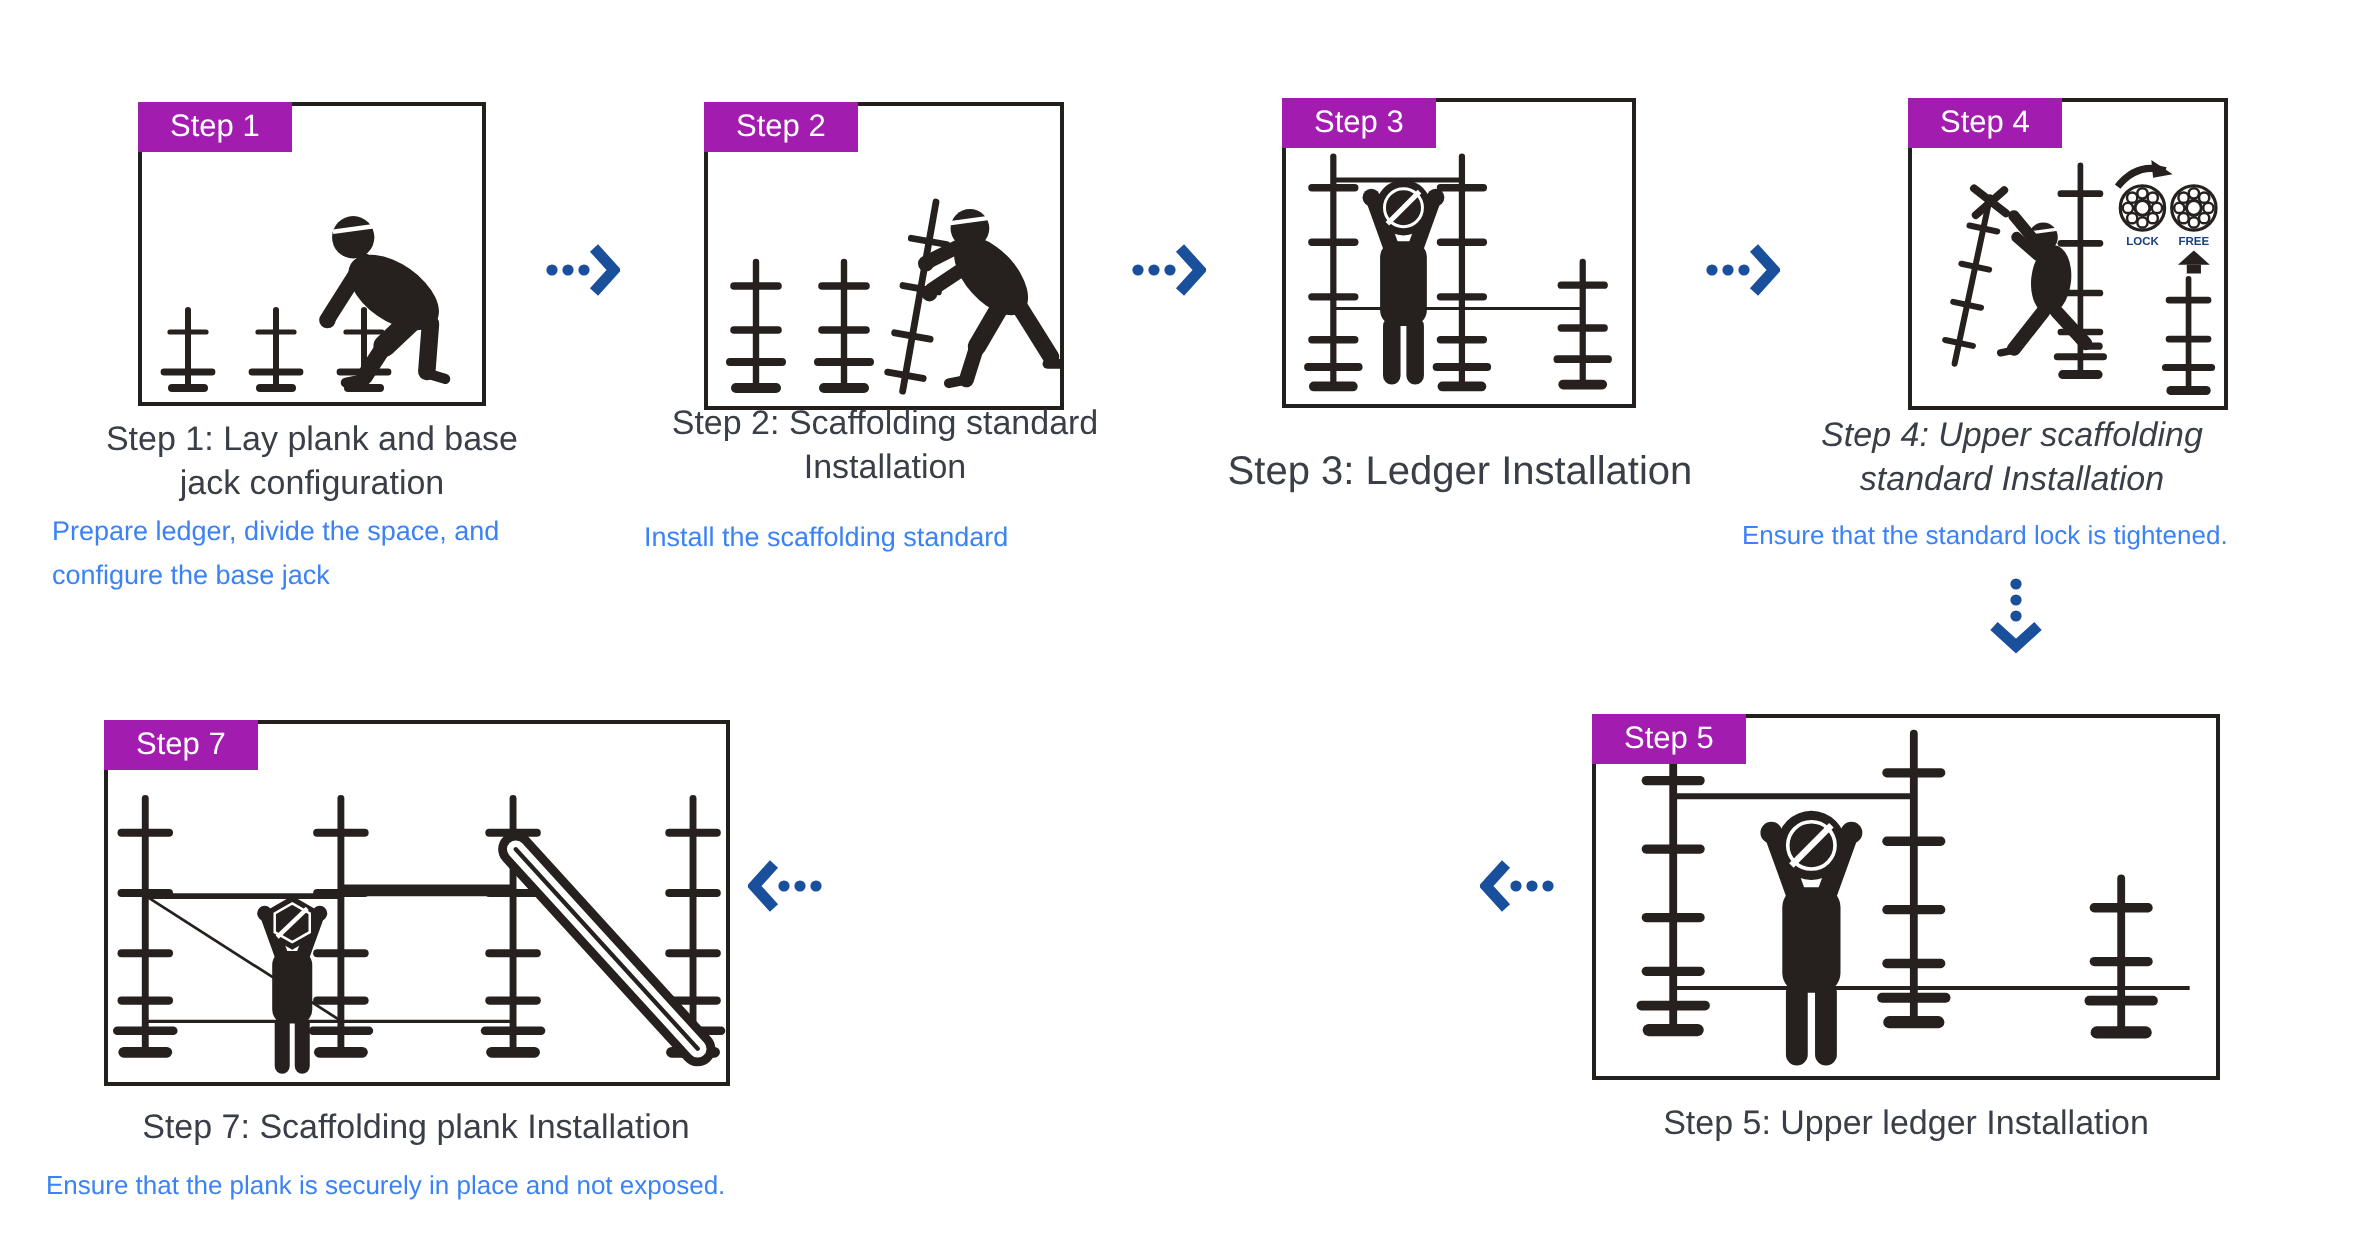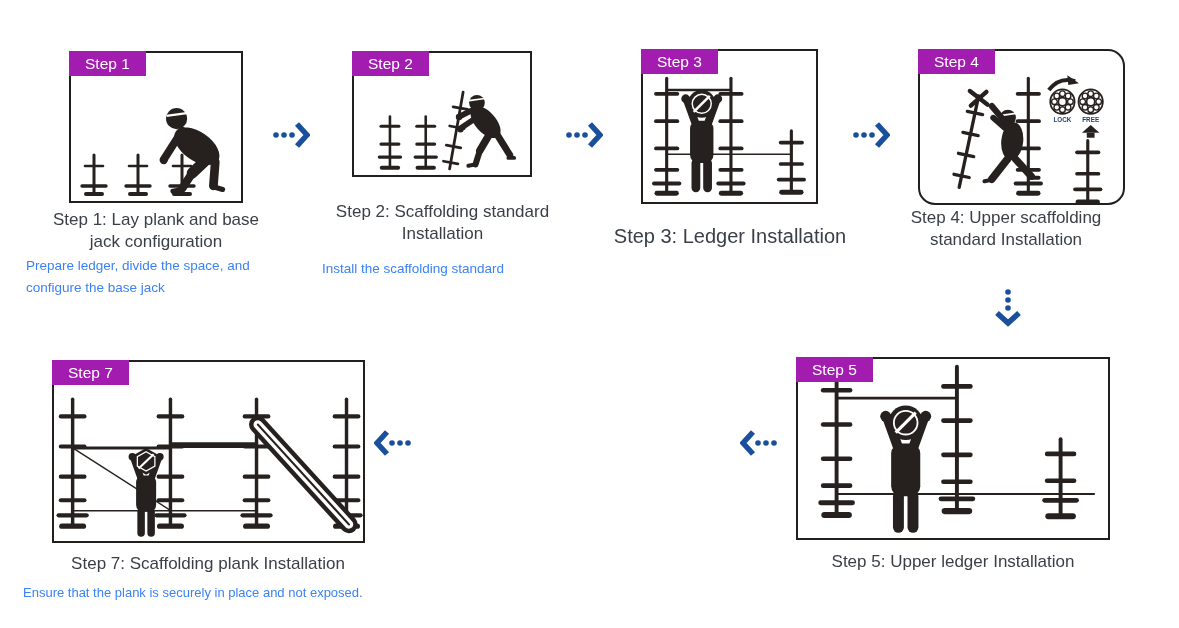--- a/index.html
+++ b/index.html
@@ -17,34 +17,34 @@
 
   .caption { position:absolute; text-align:center; color:#3a3f47; font-size:17px; line-height:1.3; }
   .caption.big { font-size:20px; }
   .sub { position:absolute; color:#3b82f6; font-size:13.5px; line-height:1.65; }
   .sub.small { font-size:13px; }
 
   .arrow { position:absolute; }
 
   
   .s1-box { left:69px;  top:51px;  width:174px; height:152px; }
-  .s2-box { left:352px; top:51px;  width:180px; height:126px; }
+  .s2-box { left:352px; top:51px;  width:180px; height:154px; }
   .s3-box { left:641px; top:49px;  width:177px; height:155px; }
-  .s4-box { left:918px; top:49px;  width:207px; height:156px;border-radius:17px; }
+  .s4-box { left:954px; top:49px;  width:160px; height:156px; }
   .s5-box { left:796px; top:357px; width:314px; height:183px; }
   .s6-box { left:413px; top:358px; width:319px; height:182px; }
   .s7-box { left:52px;  top:360px; width:313px; height:183px; }
 
   
   .s1-cap { left:36px;  top:209px; width:240px; }
   .s1-sub { left:26px;  top:255px; width:260px; }
   .s2-cap { left:325px; top:201px; width:235px; }
   .s2-sub { left:322px; top:258px; width:240px; }
   .s3-cap { left:585px; top:223px; width:290px; }
-  .s4-cap { left:886px; top:207px; width:240px; }
+  .s4-cap { left:886px; top:207px; width:240px;font-style:italic; }
   .s4-sub { left:871px; top:257px; width:270px; }
   .s5-cap { left:803px; top:551px; width:300px; }
   .s6-cap { left:423px; top:551px; width:300px; }
   .s7-cap { left:48px;  top:553px; width:320px; }
   .s7-sub { left:23px;  top:582px; width:370px; }
 
   
   .a1 { left:272px; top:121px; }
   .a2 { left:565px; top:121px; }
   .a3 { left:852px; top:121px; }
@@ -223,20 +223,21 @@
       <polygon points="147,33 135,25 136,35" fill="#26211e"></polygon>
       <text x="130" y="73" text-anchor="middle" font-size="6.5" font-weight="bold" fill="#1a3f7a">LOCK</text>
       <text x="159" y="73" text-anchor="middle" font-size="6.5" font-weight="bold" fill="#1a3f7a">FREE</text>
       <g>
         <polygon points="159,76 150,84 168,84" fill="#26211e"></polygon>
         <rect x="155" y="84" width="8" height="5" fill="#26211e"></rect>
       </g>
     </svg>
   </div>
   <div class="caption s4-cap">Step 4: Upper scaffolding standard Installation</div>
+  <div class="sub small s4-sub">Ensure that the standard lock is tightened.</div>
 
   <div class="box s5-box">
     <div class="badge">Step 5</div>
     <svg class="illu" viewBox="0 0 314 183">
       <use href="#std" transform="translate(18,12) scale(1.25)"></use>
       <use href="#std" transform="translate(141,8) scale(1.25)"></use>
       <use href="#stds" transform="translate(247,82) scale(1.25)"></use>
       <line x1="38" y1="40" x2="161" y2="40" stroke="#26211e" stroke-width="3"></line>
       <line x1="38" y1="138" x2="302" y2="138" stroke="#26211e" stroke-width="2"></line>
       <use href="#wlift" transform="translate(64,40) scale(0.93)"></use>

